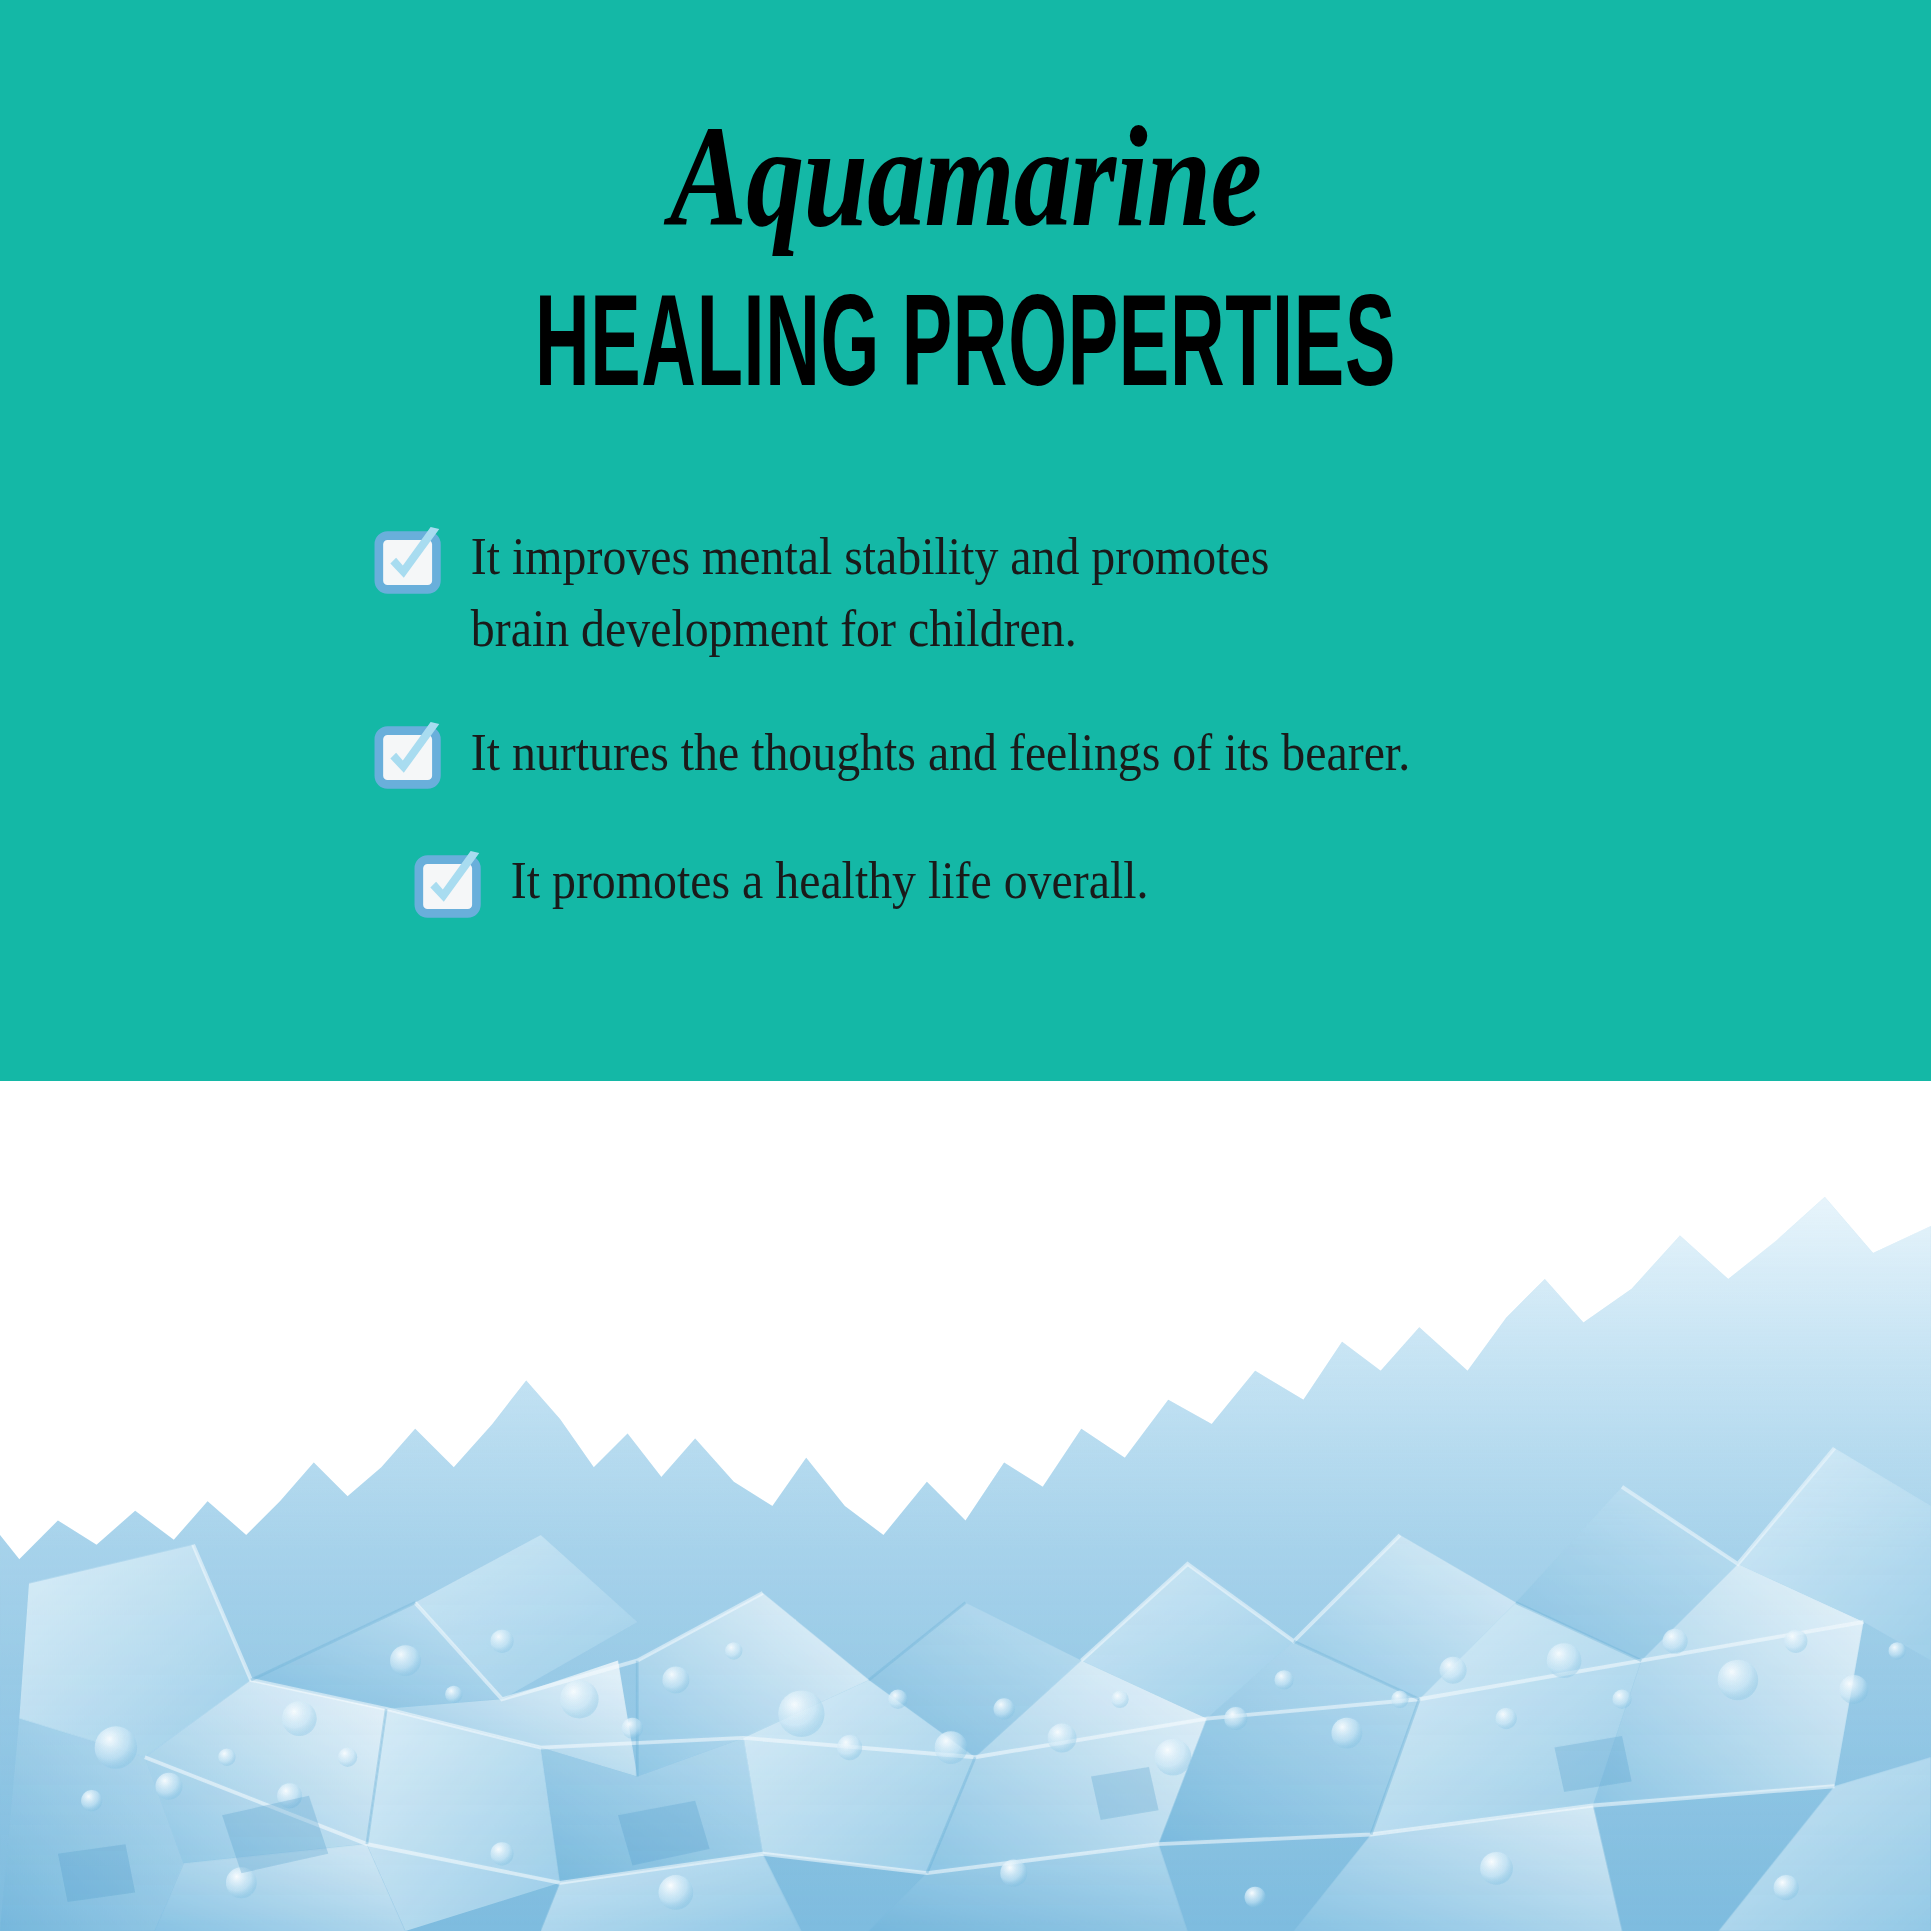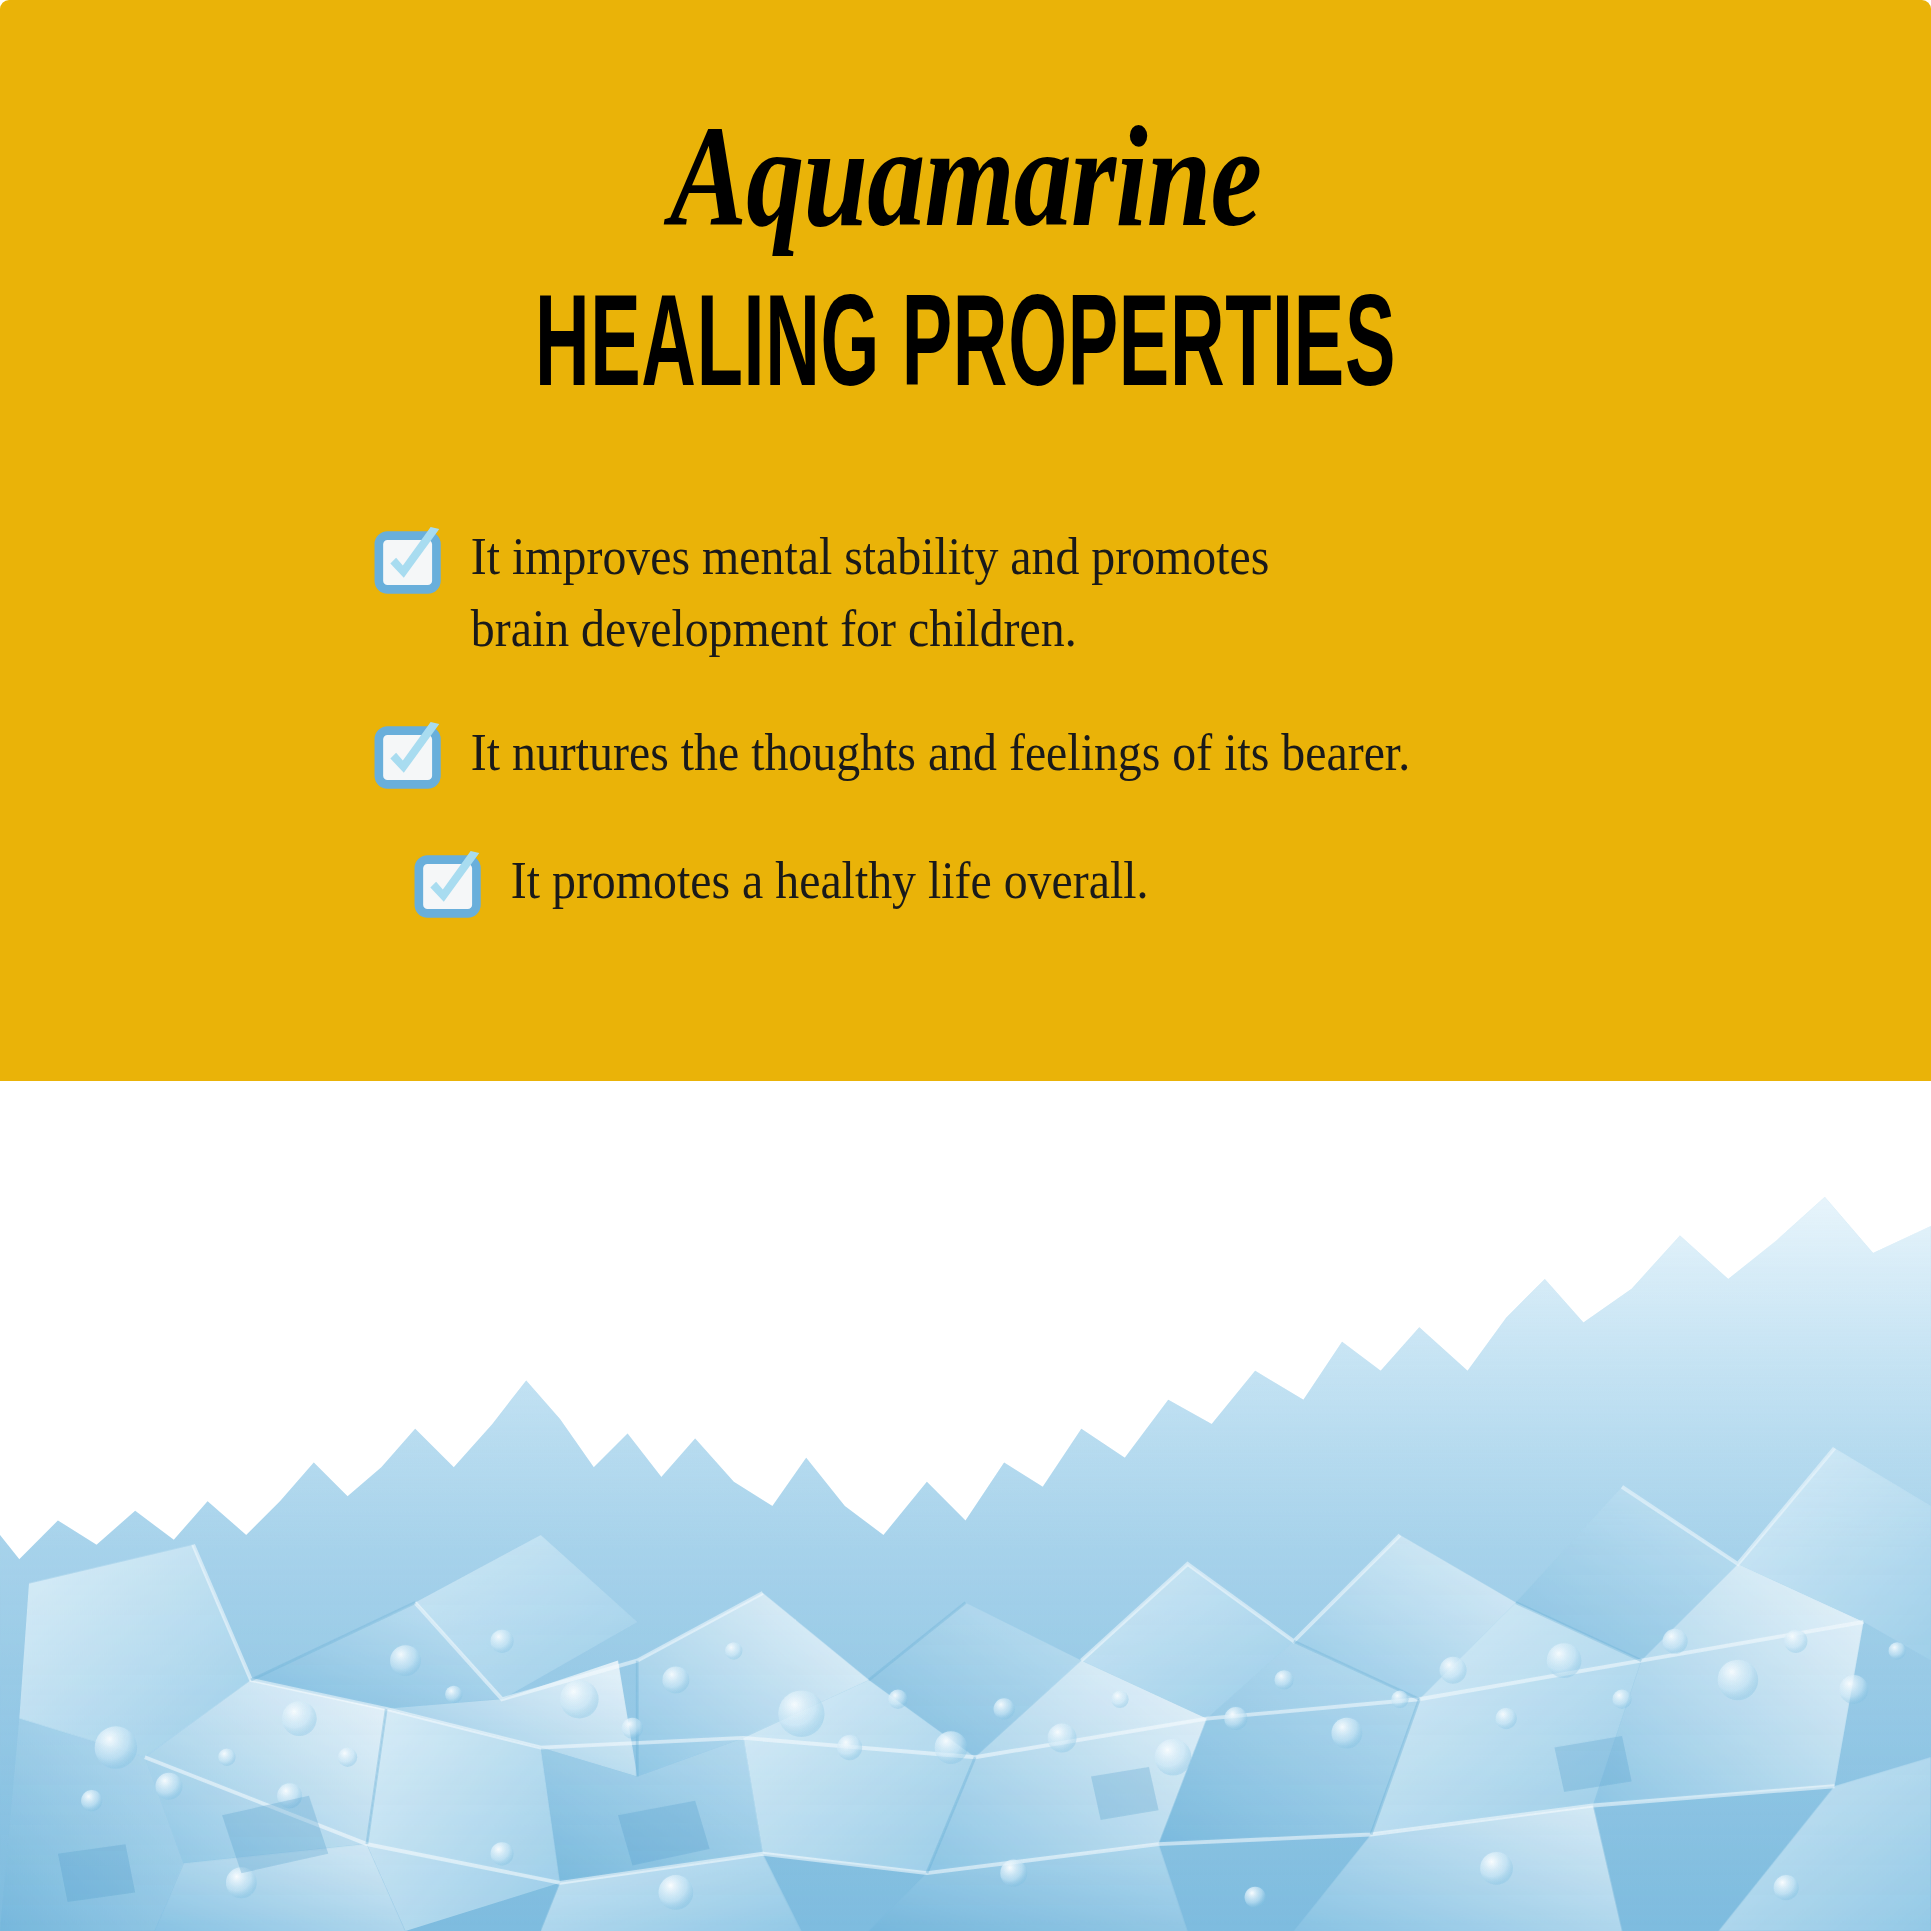--- a/index.html
+++ b/index.html
@@ -8,23 +8,22 @@
     width:1931px;
     height:1931px;
     overflow:hidden;
     background:#ffffff;
   }
 
   #poster {
     position:relative;
     width:1931px;
     height:1931px;
-    background:#eab308;
+    background:#14b8a6;
     font-family:"Liberation Serif", "DejaVu Serif", serif;
-    border-radius:9px;
   }
 
   
   .heading-block {
     position:absolute;
     top:104px;
     left:0;
     width:1931px;
     text-align:center;
     z-index:5;

